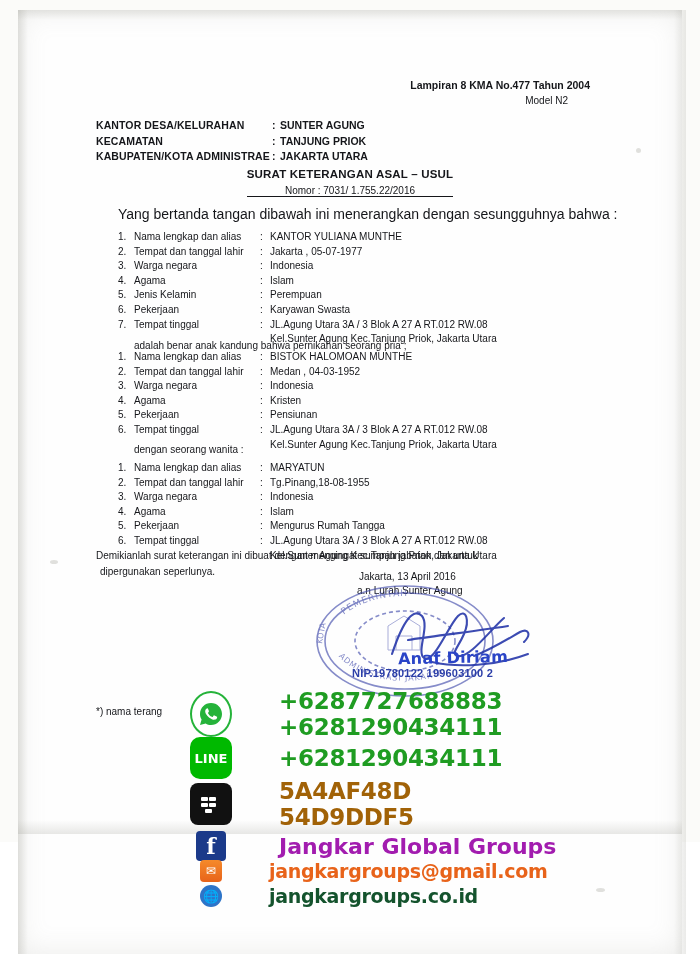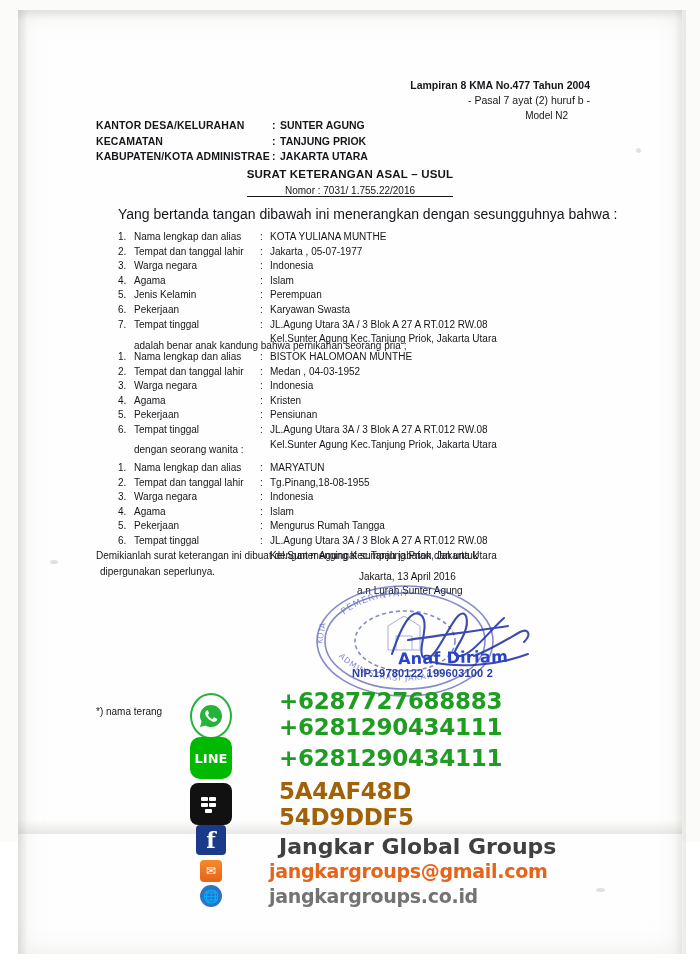--- a/index.html
+++ b/index.html
@@ -200,21 +200,21 @@
     align-items: center;
     height: 28px;
     margin-bottom: 1px;
     gap: 39px;
   }
   .c-row.tight { height: 24px; }
   .c-ico {
     width: 42px; height: 42px;
     margin-right: 8px;
     flex: 0 0 42px;
-    display: flex; align-items: flex-start; justify-content: center;
+    display: flex; align-items: center; justify-content: center;
   }
   .c-ico.sm { width: 22px; height: 22px; flex-basis: 22px; margin-right: 8px; margin-left: 10px;}
   .c-text {
     font-size: 23px;
     font-weight: bold;
     letter-spacing: -0.3px;
     font-family: "DejaVu Sans", sans-serif;
   }
   .c-text.green { color: #1f9c22; }
   .c-text.red { color: #a16207; }
@@ -257,21 +257,21 @@
     display:flex; align-items:center; justify-content:center;
     color: #fff; font-size: 12px;
   }
   .globe-icon {
     width: 22px; height: 22px; border-radius: 50%;
     background: #2d74c8;
     display:flex; align-items:center; justify-content:center;
     color: #fff; font-size: 13px;
   }
   .brandline {
-    font-size: 22px; font-weight: bold; color: #404040;
+    font-size: 22px; font-weight: bold; color: #a21caf;
     font-family: "DejaVu Sans", sans-serif;
   }
 
   
   .blemish { position: absolute; background: rgba(170,170,160,0.35); border-radius: 50%; }
 </style>
 </head>
 <body>
 
 <div class="page">
@@ -282,21 +282,20 @@
   <div class="scan-edge-r"></div>
 
   <div class="blemish" style="left:50px;top:560px;width:8px;height:4px;"></div>
   <div class="blemish" style="left:636px;top:148px;width:5px;height:5px;"></div>
   <div class="blemish" style="left:596px;top:888px;width:9px;height:4px;"></div>
 
   <div class="doc">
 
     <div class="hdr-right">
       <div class="l1">Lampiran 8 KMA No.477 Tahun 2004</div>
-      <div class="l2">- Pasal 7 ayat (2) huruf b -</div>
       <div class="l3">Model N2</div>
     </div>
 
     <div class="org">
       <div class="org-row">
         <span class="org-label">KANTOR DESA/KELURAHAN</span>
         <span class="org-colon">:</span>
         <span class="org-value">SUNTER AGUNG</span>
       </div>
       <div class="org-row">
@@ -314,21 +313,21 @@
     <div class="title"><span>SURAT KETERANGAN ASAL – USUL</span></div>
     <div class="subtitle">Nomor : 7031/ 1.755.22/2016</div>
 
     <div class="intro">Yang bertanda tangan dibawah ini menerangkan dengan sesungguhnya bahwa :</div>
 
     <div class="list" style="left:118px; top:230px;">
       <div class="row">
           <span class="num">1.</span>
           <span class="lbl">Nama lengkap dan alias</span>
           <span class="col">:</span>
-          <span class="val">KOTA YULIANA MUNTHE</span>
+          <span class="val">KANTOR YULIANA MUNTHE</span>
         </div>
       <div class="row">
           <span class="num">2.</span>
           <span class="lbl">Tempat dan tanggal lahir</span>
           <span class="col">:</span>
           <span class="val">Jakarta , 05-07-1977</span>
         </div>
       <div class="row">
           <span class="num">3.</span>
           <span class="lbl">Warga negara</span>
@@ -548,19 +547,19 @@
         <span class="c-ico sm">
           <span class="mail-icon">✉</span>
         </span>
         <span class="c-text orange small">jangkargroups@gmail.com</span>
       </div>
 
       <div class="c-row tight">
         <span class="c-ico sm">
           <span class="globe-icon">🌐</span>
         </span>
-        <span class="c-text small" style="color:#737373;">jangkargroups.co.id</span>
+        <span class="c-text small" style="color:#14532d;">jangkargroups.co.id</span>
       </div>
 
     </div>
 
   </div>
 </div>
 
 </body></html>

